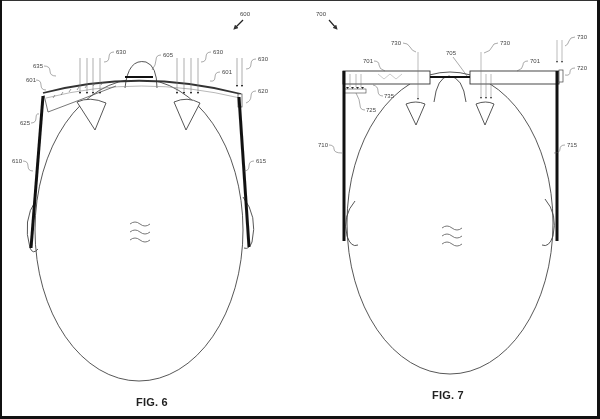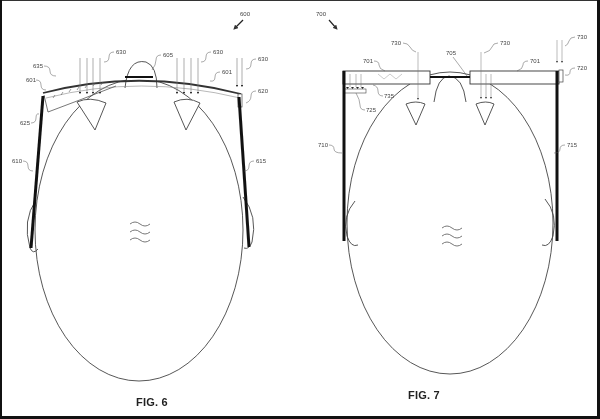--- a/index.html
+++ b/index.html
@@ -172,13 +172,13 @@
       <path d="M575,68 q-5,0 -5,4 t-5,3"></path>
       <path d="M383,96 q-5,0 -5,-5 t-5,-6"></path>
       <path d="M365,110 q-5,0 -5,-5 t-4,-12"></path>
       <path d="M329,145 q5,0 5,4 t8,4"></path>
       <path d="M565,145 q-5,0 -5,4 t-6,4"></path>
     </g>
   </g>
 </svg>
 
 <div class="caption" style="left:120px; top:396px;margin-left:16px;">FIG. 6</div>
-<div class="caption" style="left:408px; top:389px;">FIG. 7</div>
+<div class="caption" style="left:432px; top:389px;">FIG. 7</div>
 
 </body></html>

